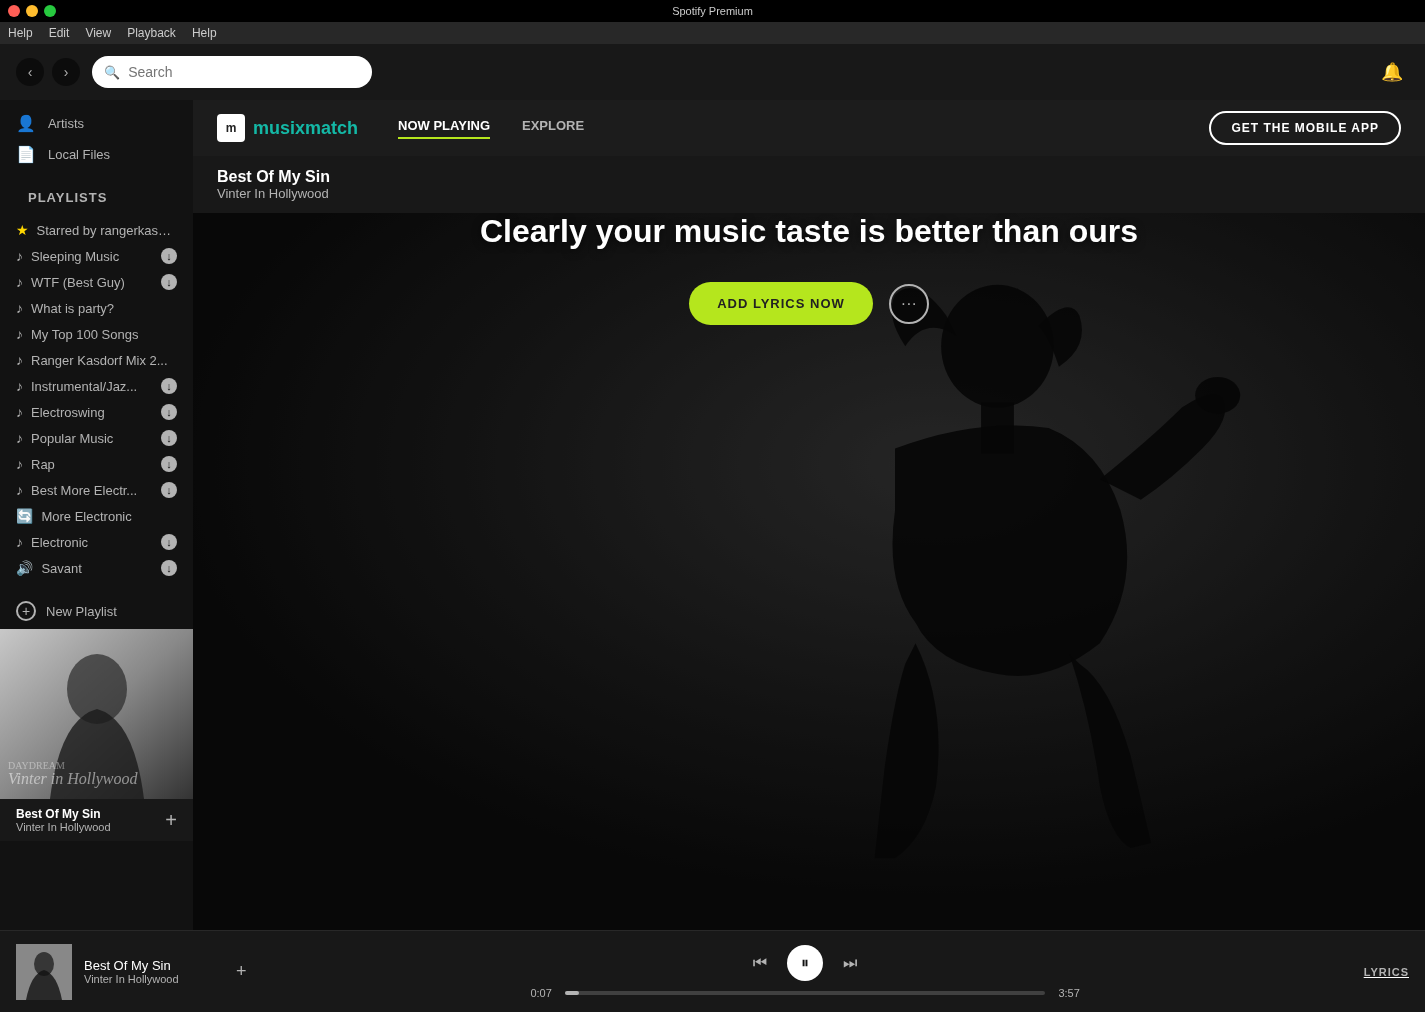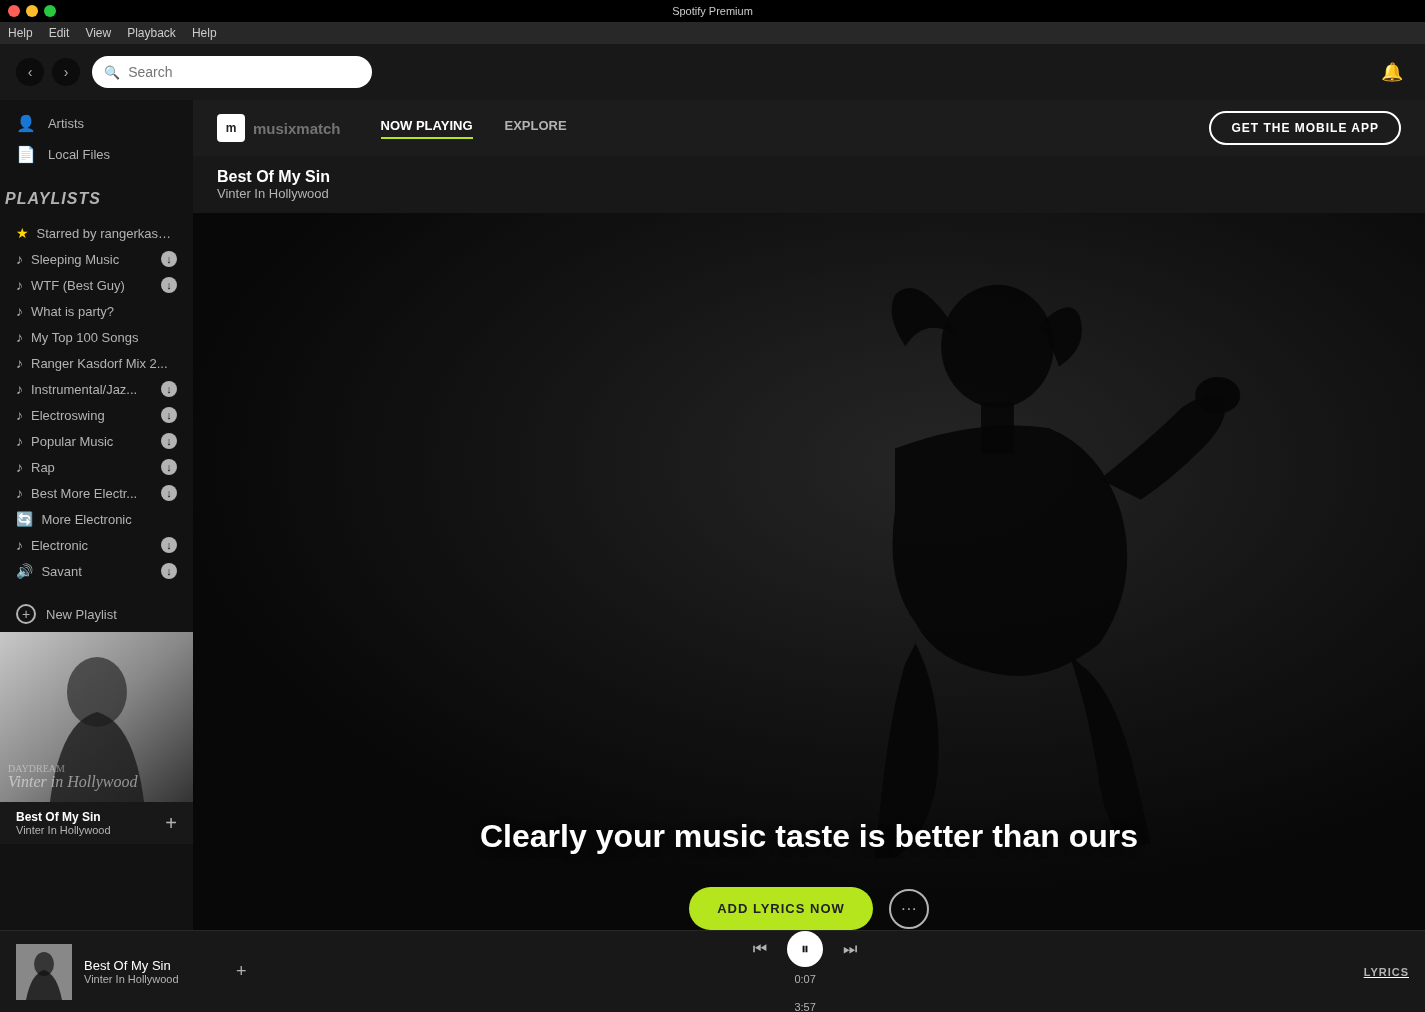--- a/index.html
+++ b/index.html
@@ -150,27 +150,26 @@
       gap: 12px;
       padding: 6px 16px;
       font-size: 13px;
       color: #b3b3b3;
       cursor: pointer;
       border-radius: 4px;
     }
     .sidebar-nav-item .icon { font-size: 16px; }
 
     .sidebar-playlists-label {
-      padding: 12px 5px 4px;
-      font-size: 16px;
+      padding: 12px 28px 4px;
+      font-size: 13px;
       font-weight: 700;
       color: #b3b3b3;
       letter-spacing: 1px;
       text-transform: uppercase;
-      font-style: italic;
     }
     .playlist-item {
       display: flex;
       align-items: center;
       gap: 8px;
       padding: 5px 16px;
       font-size: 13px;
       color: #b3b3b3;
       cursor: pointer;
     }
@@ -298,21 +297,20 @@
       align-items: center;
       justify-content: center;
     }
 
     .progress-row {
       display: flex;
       align-items: center;
       gap: 8px;
       width: 100%;
       max-width: 560px;
-      flex-direction: column;
     }
     .time-label {
       font-size: 11px;
       color: #b3b3b3;
       min-width: 32px;
       text-align: center;
     }
     .progress-bar-wrap {
       flex: 1;
       height: 4px;
@@ -374,23 +372,23 @@
       background: #fff;
       border-radius: 4px;
       display: flex;
       align-items: center;
       justify-content: center;
       font-size: 12px;
       font-weight: bold;
       color: #222;
     }
     .mxm-logo-text {
-      font-size: 15px;
+      font-size: 18px;
       font-weight: 600;
-      color: #737373;
+      color: #14b8a6;
     }
     .mxm-tabs {
       display: flex;
       gap: 32px;
       align-items: flex-start;
     }
     .mxm-tab {
       font-size: 13px;
       font-weight: 600;
       color: #b3b3b3;
@@ -433,21 +431,21 @@
       font-size: 13px;
       color: #b3b3b3;
     }
 
     
     #hero {
       flex: 1;
       position: relative;
       overflow: hidden;
       display: flex;
-      align-items: flex-end;
+      align-items: flex-start;
       justify-content: center;
     }
     .hero-bg {
       position: absolute;
       inset: 0;
       background: linear-gradient(135deg, #2a2a2a 0%, #1a1a1a 40%, #111 100%);
     }
     
     .hero-silhouette {
       position: absolute;

